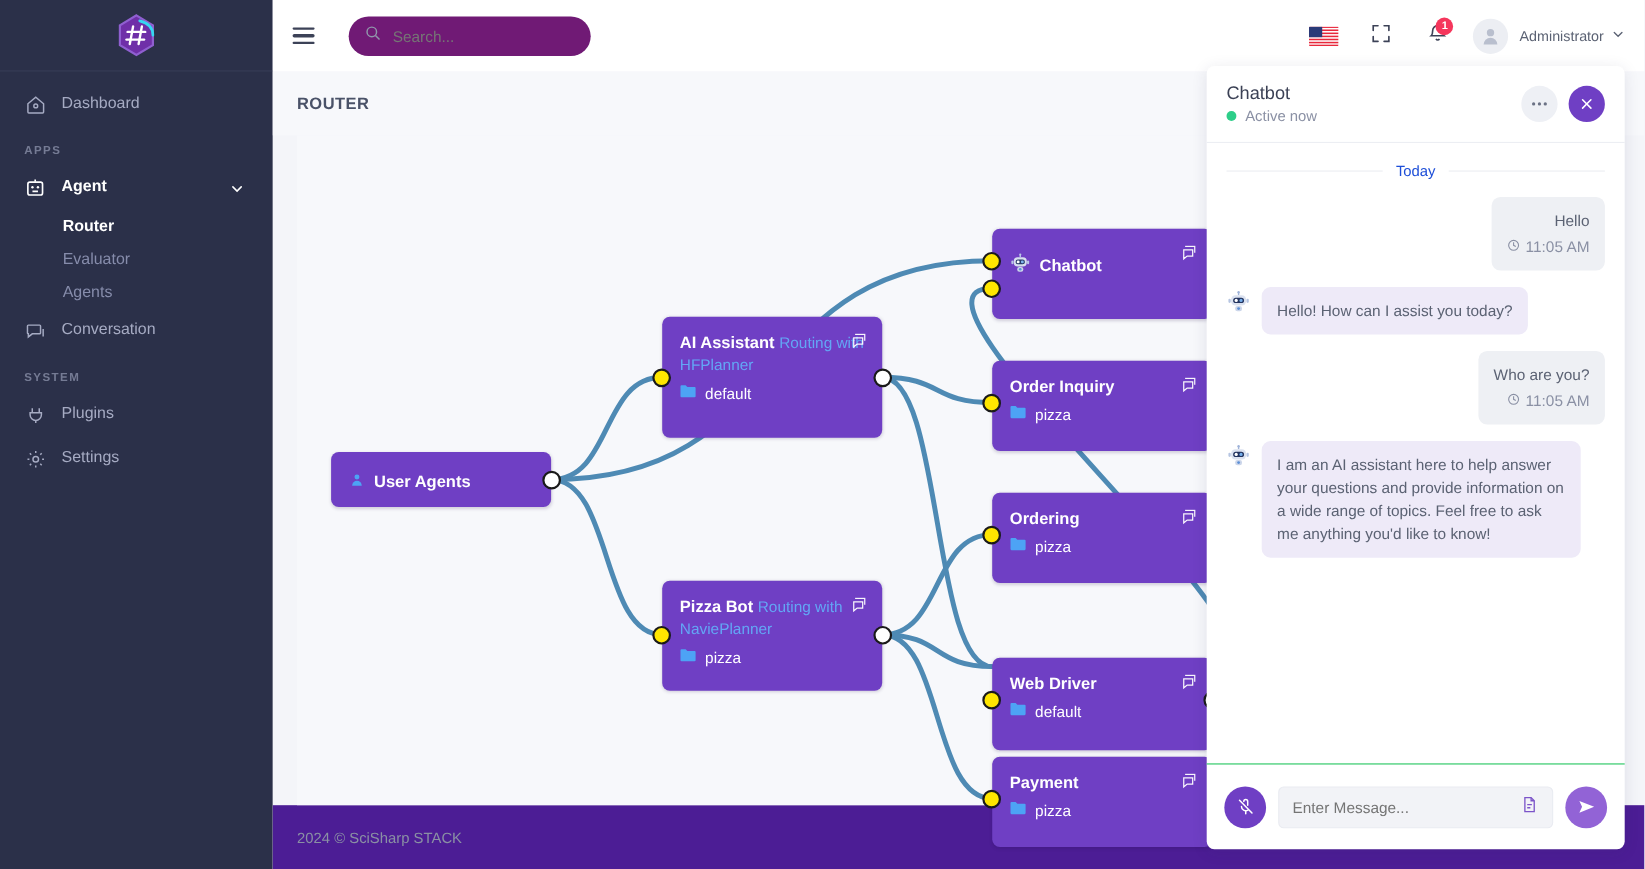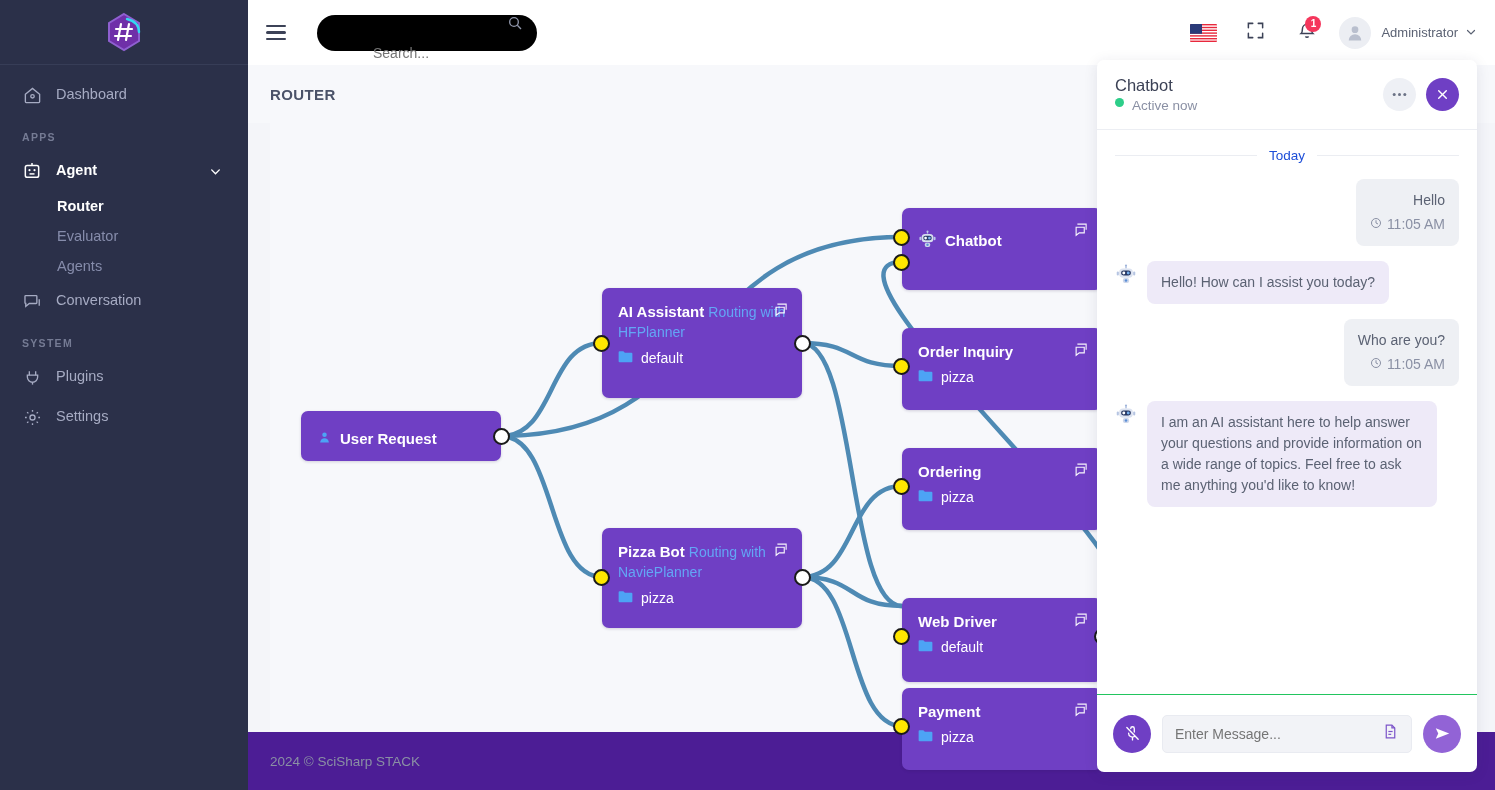--- a/index.html
+++ b/index.html
@@ -39,24 +39,23 @@
 
   
   .main { flex: 1 1 auto; height: 790px; display: flex; flex-direction: column; position: relative; background: #f4f5f9;}
   .topbar {
     height: 65px; background: #ffffff; display: flex; align-items: center;
     padding: 0 18px 0 16px; flex: 0 0 65px;
   }
   .burger { width: 26px; height: 26px; display:flex; flex-direction:column; justify-content:center; gap:4px; cursor:pointer; padding-left:2px;}
   .burger i { display:block; height: 2.4px; width: 20px; background: #3c4257; border-radius: 2px;}
   .search-box {
-    margin-left: 27px; width: 220px; height: 36px; background: #000000;
-    border-radius: 18px; display: flex; align-items: flex-end; padding: 0 14px; gap: 10px;
+    margin-left: 27px; width: 220px; height: 36px; background: #701a75;
+    border-radius: 18px; display: flex; align-items: center; padding: 0 14px; gap: 10px;
     cursor: text;
-    flex-direction: column;
   }
   .search-box input {
     border: none; background: transparent; outline: none; font-size: 14px;
     color: #9096ab; font-family: "Liberation Sans", sans-serif; width: 150px;
   }
   .topbar-right { margin-left: auto; display: flex; align-items: center; gap: 0; }
   .tb-btn { width: 52px; height: 48px; display:flex; align-items:center; justify-content:center; cursor:pointer; position:relative;}
   .flag { width: 27px; height: 18px; position: relative; overflow: hidden; border-radius: 1px;}
   .badge {
     position: absolute; top: 7px; right: 12px; min-width: 16px; height: 16px;
@@ -116,21 +115,21 @@
   .chat {
     position: absolute; right: 18px; top: 60px; width: 380px; height: 712px;
     background: #ffffff; border-radius: 7px; box-shadow: 0 2px 14px rgba(40,40,80,.10);
     display: flex; flex-direction: column; z-index: 20;
   }
   .chat-head {
     height: 70px; flex: 0 0 70px; display: flex; align-items: center;
     padding: 0 18px; border-bottom: 1px solid #eceef3;
   }
   .chat-title { font-size: 16.5px; color: #3b4155; font-weight: normal; }
-  .chat-status { font-size: 13.5px; color: #8a90a4; display: flex; align-items: flex-start; gap: 8px; margin-top: 3px;}
+  .chat-status { font-size: 13.5px; color: #8a90a4; display: flex; align-items: center; gap: 8px; margin-top: 3px;}
   .dot-online { width: 9px; height: 9px; border-radius: 50%; background: #2dce89; display:inline-block;}
   .chat-actions { margin-left: auto; display: flex; align-items: center; gap: 10px;}
   .round-btn { width: 33px; height: 33px; border-radius: 50%; display:flex; align-items:center; justify-content:center; cursor:pointer; border:none;}
   .round-btn.light { background: #eef0f5; color: #6b7285; font-size: 15px; letter-spacing: 1px;}
   .round-btn.purple { background: #6f3fc4; color: #fff; font-size: 15px;}
 
   .chat-body { flex: 1 1 auto; overflow: hidden; padding: 18px 18px 8px 18px; }
   .day-sep { display: flex; align-items: center; gap: 12px; margin-bottom: 16px;}
   .day-sep .line { flex: 1 1 auto; height: 1px; background: #ebedf2;}
   .day-sep .lbl { font-size: 13.5px; color: #1d4ed8;}
@@ -340,21 +339,21 @@
               <path d="M532,454 C587,454 577,603 632,603" fill="none" stroke="#4e8ab4" stroke-width="4.5" stroke-linecap="round"></path>
               <path d="M532,454 C587,454 577,483 632,483" fill="none" stroke="#4e8ab4" stroke-width="4.5" stroke-linecap="round"></path>
               <path d="M832,483 C942,483 522,139 632,139" fill="none" stroke="#4e8ab4" stroke-width="4.5" stroke-linecap="round"></path>
             </svg>
         <div class="node" style="left: 31px; top: 288px; width: 200px; height: 50px;">
               <div class="n-row" style="margin-top:4px">
                 <span><svg width="15" height="15" viewBox="0 0 24 24" fill="#4da3f5">
                     <circle cx="12" cy="7.5" r="3.6"></circle>
                     <path d="M5 20a7 7 0 0 1 14 0z"></path>
                   </svg></span>
-                <span class="n-title">User Request</span>
+                <span class="n-title">User Agents</span>
               </div>
               <span class="handle" style="top: 16.5px; right: -9px;"></span>
             </div>
             <div class="node" style="left: 332px; top: 165px; width: 200px; height: 110px;">
               <div class="n-title">AI Assistant <span class="n-sub">Routing with HFPlanner</span></div>
               <div class="n-row" style="margin-top:6px">
                 <span><svg width="15" height="13" viewBox="0 0 24 20" fill="#4da3f5">
                     <path d="M1 3a1.5 1.5 0 0 1 1.5-1.5h6L11 4h10.5A1.5 1.5 0 0 1 23 5.5v12A1.5 1.5 0 0 1 21.5 19h-19A1.5 1.5 0 0 1 1 17.5z"></path>
                   </svg></span>
                 <span class="n-folder">default</span>

